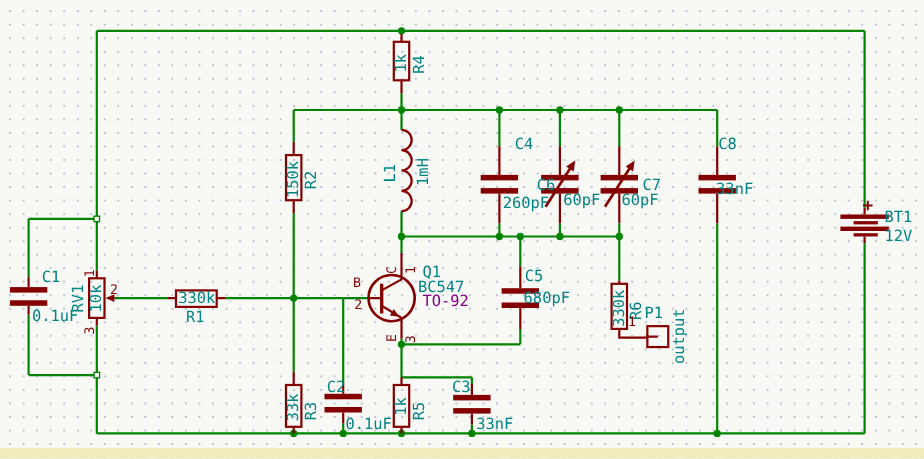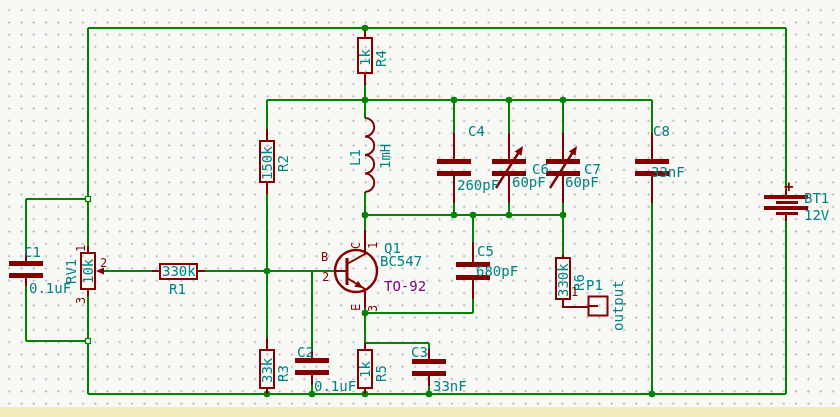--- a/index.html
+++ b/index.html
@@ -7,21 +7,21 @@
     position:relative;width:840px;height:417px;overflow:hidden;
     background-color:#f8f8f5;
     background-image:radial-gradient(circle,#bcc0d2 1px,rgba(0,0,0,0) 1.3px);
     background-size:12.3px 12.3px;
     background-position:3px 4px;
     font-family:"DejaVu Sans Mono", monospace;
   }
   .lbl{position:absolute;color:#008484;font-size:14px;line-height:14px;white-space:nowrap;letter-spacing:0;}
   .sm{font-size:12px;line-height:12px;}
   .red{color:#840000;}
-  .purple{color:#840084;margin-top:12px;}
+  .purple{color:#840084;}
   .v{transform:rotate(-90deg);transform-origin:0 100%;}
   .plus{font-size:16px;line-height:14px;font-weight:bold;}
   svg{position:absolute;left:0;top:0;}
   .strip{position:absolute;left:0;bottom:0;width:840px;height:10px;background:#f0ecbc;}
 </style>
 </head>
 <body>
 
 <div class="canvas">
 
@@ -207,30 +207,30 @@
 
 <div class="lbl v" style="left:274px;top:166px">150k</div>
 <div class="lbl v" style="left:290px;top:158px">R2</div>
 
 <div class="lbl v" style="left:362px;top:152px">L1</div>
 <div class="lbl v" style="left:392px;top:155px">1mH</div>
 
 <div class="lbl" style="left:468px;top:124px">C4</div>
 <div class="lbl" style="left:457px;top:178px">260pF</div>
 
-<div class="lbl" style="left:532px;top:162px">C6</div>
+<div class="lbl" style="left:488px;top:162px">C6</div>
 <div class="lbl" style="left:512px;top:175px">60pF</div>
 
 <div class="lbl" style="left:584px;top:162px">C7</div>
 <div class="lbl" style="left:565px;top:175px">60pF</div>
 
 <div class="lbl" style="left:653px;top:124px">C8</div>
 <div class="lbl" style="left:651px;top:165px">33nF</div>
 
-<div class="lbl" style="left:24px;top:245px">C1</div>
+<div class="lbl" style="left:38px;top:245px">C1</div>
 <div class="lbl" style="left:29px;top:281px">0.1uF</div>
 
 <div class="lbl v" style="left:78px;top:270px">RV1</div>
 <div class="lbl v" style="left:95px;top:270px">10k</div>
 <div class="lbl sm red v" style="left:87px;top:240px">1</div>
 <div class="lbl sm red" style="left:100px;top:257px">2</div>
 <div class="lbl sm red v" style="left:87px;top:292px">3</div>
 
 <div class="lbl" style="left:162px;top:264px">330k</div>
 <div class="lbl" style="left:169px;top:282px">R1</div>

